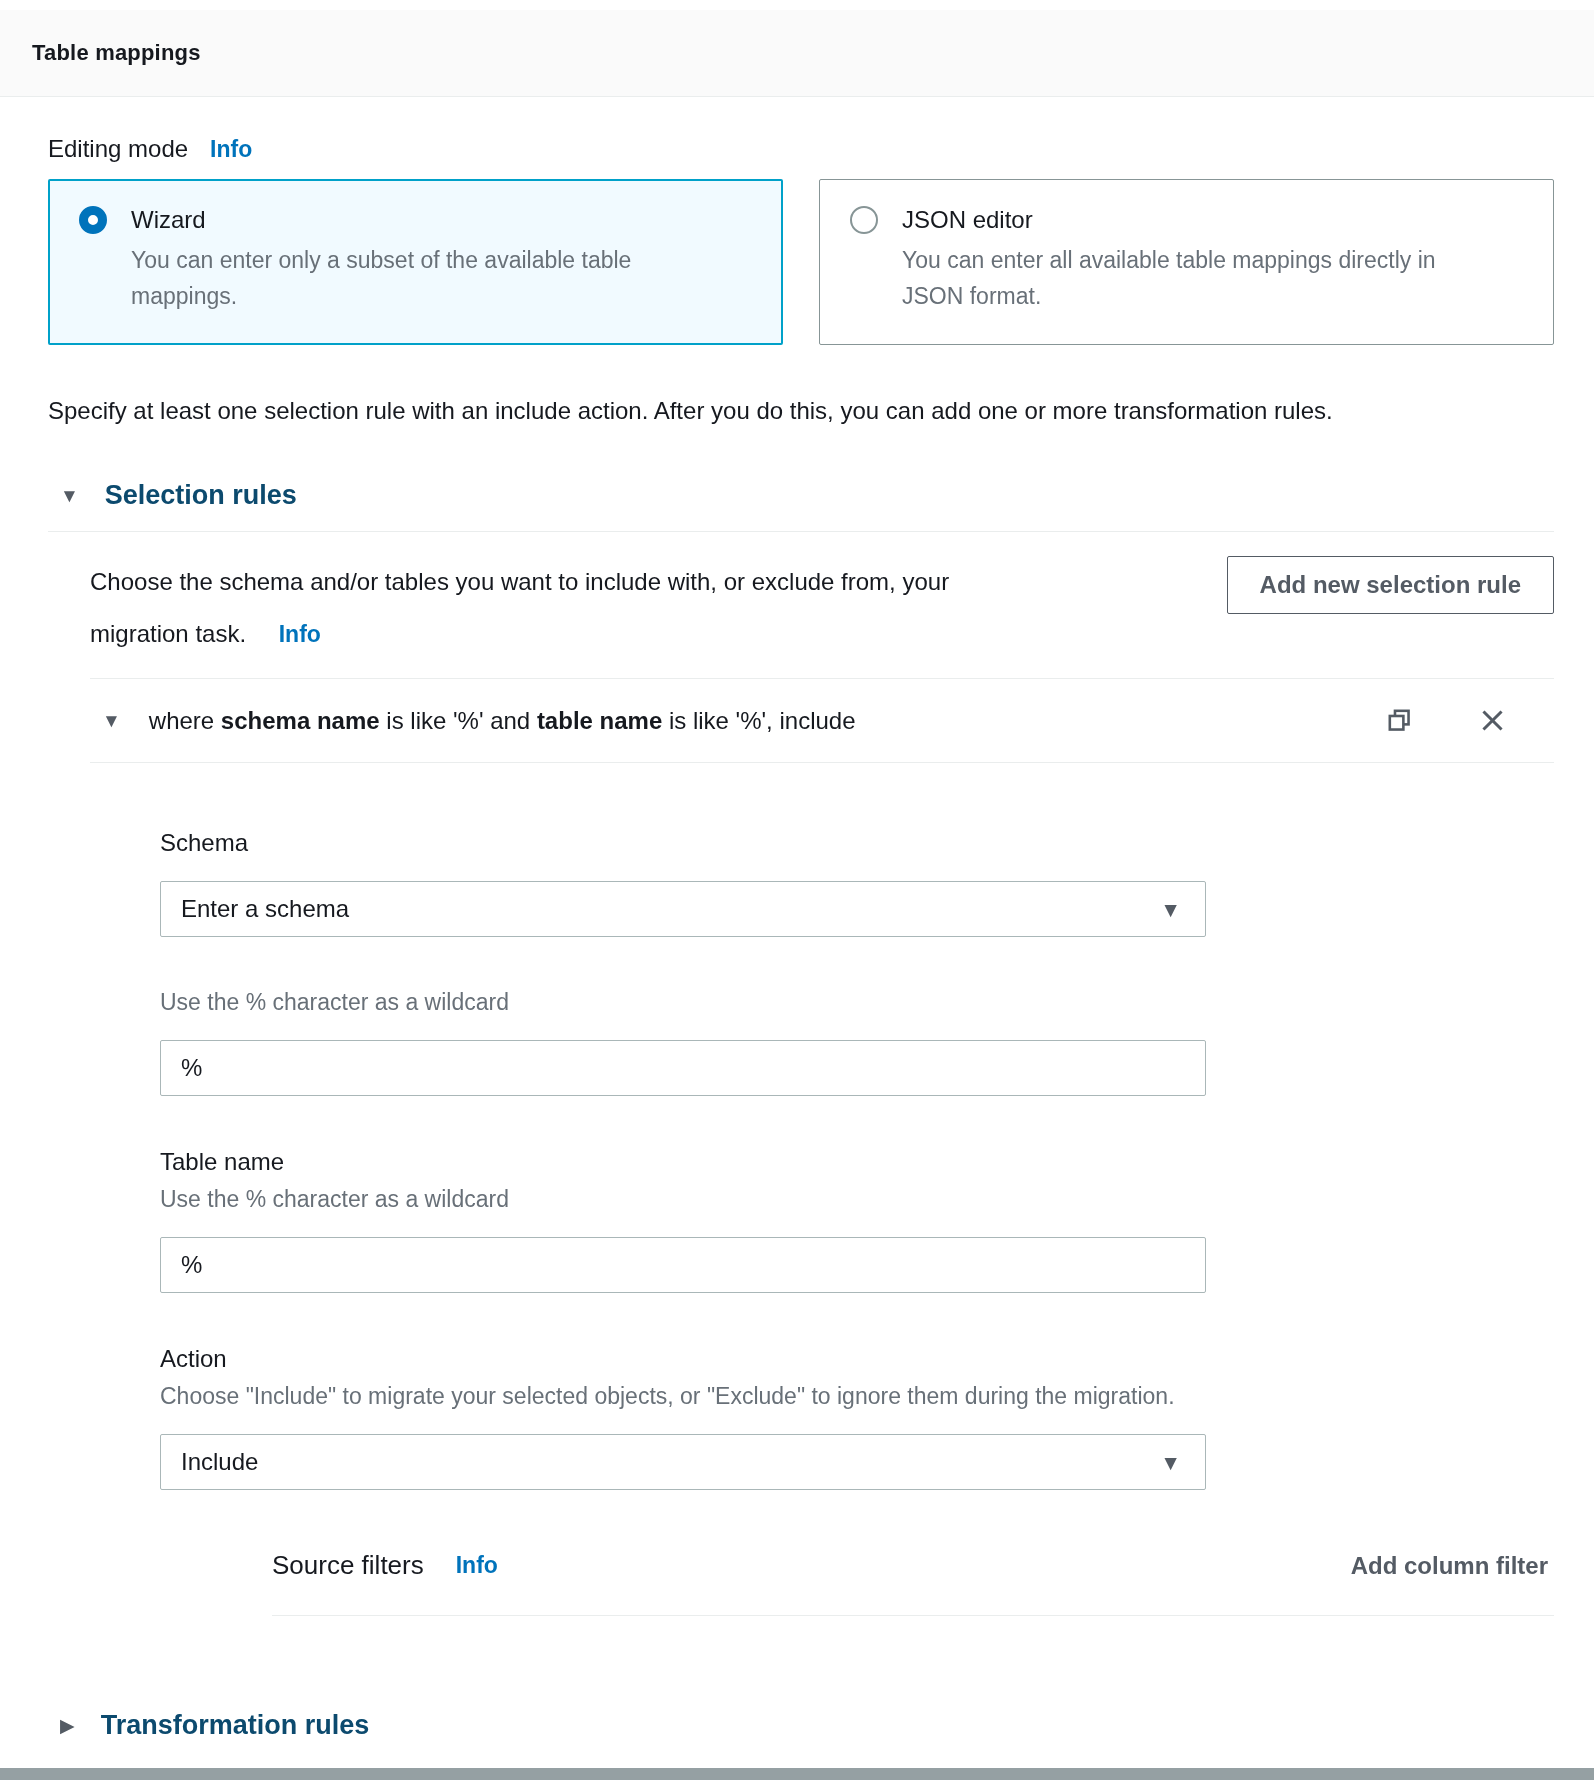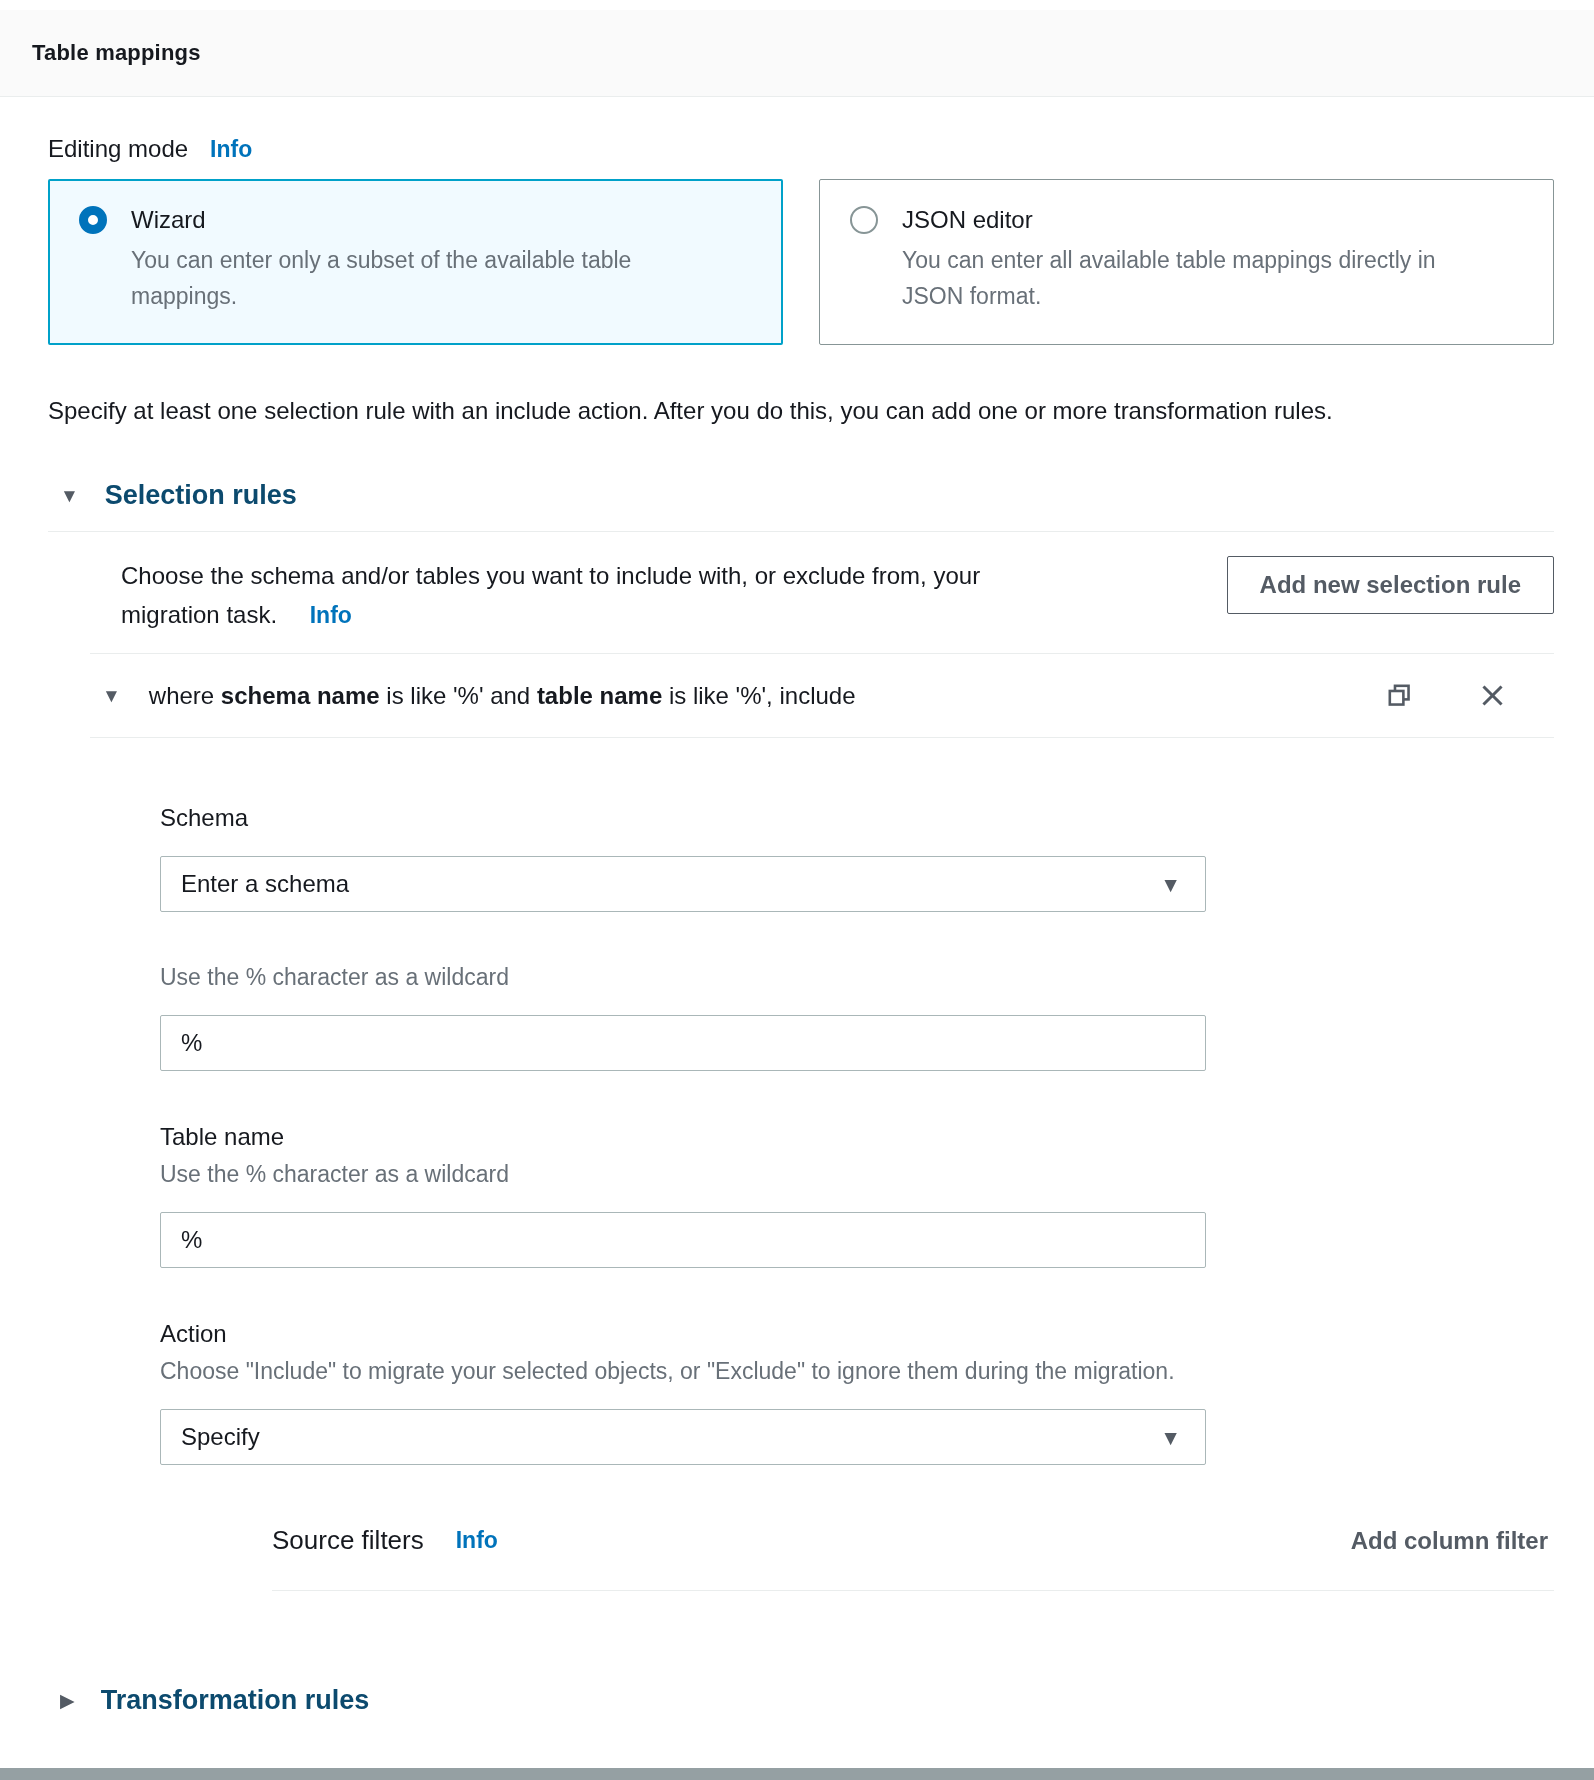--- a/index.html
+++ b/index.html
@@ -49,21 +49,21 @@
   
   .section-head {
     margin-top:50px; padding-bottom:20px; border-bottom:1px solid #eaeded;
     display:flex; align-items:center; gap:26px; cursor:pointer;
   }
   .section-title { color:#0c4a6e; font-weight:700; font-size:27px; }
   .tri { color:#545b64; font-size:19px; line-height:1; margin-left:12px; }
 
   
   .choose-row { display:flex; justify-content:space-between; align-items:flex-start; margin-top:24px; padding-left:42px; }
-  .choose-text { font-size:24px; line-height:39px; max-width:925px;margin-left:31px; }
+  .choose-text { font-size:24px; line-height:52px; max-width:925px; }
   .btn-secondary {
     border:1px solid #545b64; background:#fff; color:#545b64;
     font-weight:700; font-size:24px; font-family:inherit;
     height:58px; padding:0 32px; border-radius:2px; white-space:nowrap; cursor:pointer;
   }
 
   .hr-light { border:0; border-top:1px solid #eaeded; margin:18px 0 0 42px; }
 
   
   .rule-header { margin-left:42px; padding:26px 4px 26px 0; display:flex; align-items:center; font-size:24px; }
@@ -197,21 +197,21 @@
       <div class="form-group">
         <div class="form-label">Table name</div>
         <div class="form-helper">Use the % character as a wildcard</div>
         <input class="text-input" type="text" value="%" style="">
       </div>
 
       <div class="form-group">
         <div class="form-label">Action</div>
         <div class="form-helper">Choose "Include" to migrate your selected objects, or "Exclude" to ignore them during the migration.</div>
         <div class="select">
-          <span>Specify</span>
+          <span>Include</span>
           <span class="tri">▼</span>
         </div>
       </div>
 
       <div class="source-filters">
         <div class="sf-row">
           <span class="sf-title">Source filters</span>
           <a class="info-link sf-info">Info</a>
           <button class="sf-add">Add column filter</button>
         </div>

